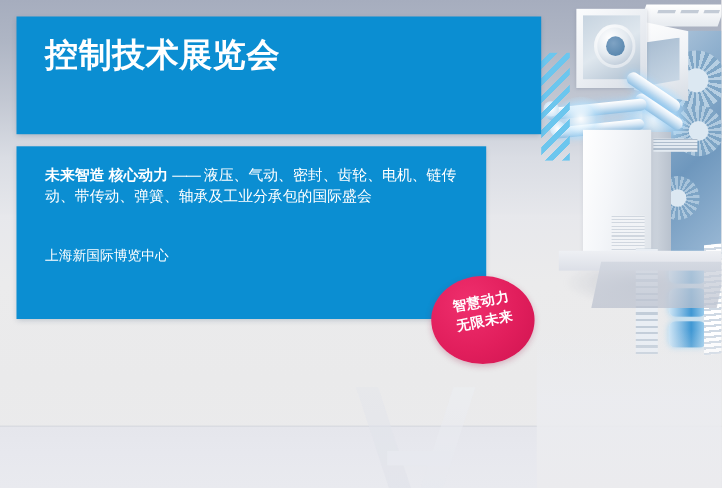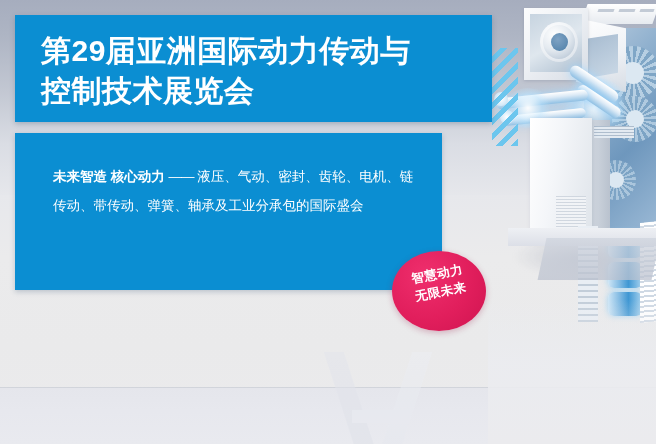--- a/index.html
+++ b/index.html
@@ -206,21 +206,21 @@
   }
   .title-wrap{position:absolute;left:26px;top:16px;width:440px;}
 
   .panel-body{
     position:absolute;left:15px;top:133px;width:427px;height:157px;
     background:#0b8ed2;
     box-shadow:0 2px 5px rgba(50,80,110,.25);
   }
   .body-wrap{position:absolute;left:26px;top:17px;width:392px;color:#fff;}
   .tagline{
-    font-size:13.5px;line-height:29px;margin:12px;
+    font-size:13.5px;line-height:19px;margin:0;
   }
   .tagline b{font-weight:bold;}
   .dash{letter-spacing:-1px;}
   .meta{
     margin:16px 0 0 0;font-size:12.5px;line-height:19px;
   }
   .url{
     margin:20px 0 0 0;font-size:11px;letter-spacing:.3px;
   }
 
@@ -300,34 +300,34 @@
 
     <div class="m-platform"></div>
     <div class="m-plinth"></div>
     <div class="m-fade"></div>
   </div>
 
   <div class="stripes"></div>
 
   <div class="panel-title">
     <div class="title-wrap">
-      <p class="title-line">第29届亚洲国际动力传动与</p>
       <p class="title-line">控制技术展览会</p>
     </div>
   </div>
 
   <div class="panel-body">
     <div class="body-wrap">
       <p class="tagline">
         <b>未来智造  核心动力</b>
         <span class="dash">——</span>
         <span>液压、气动、密封、齿轮、电机、链传动、</span><span>带传动、弹簧、轴承及工业分承包的国际盛会</span>
       </p>
       <p class="meta">
         <br>
+        <span>上海新国际博览中心</span>
       </p>
     </div>
   </div>
 
   <div class="badge">
     <div class="badge-text">
       <div>智慧动力</div>
       <div>无限未来</div>
     </div>
   </div>

